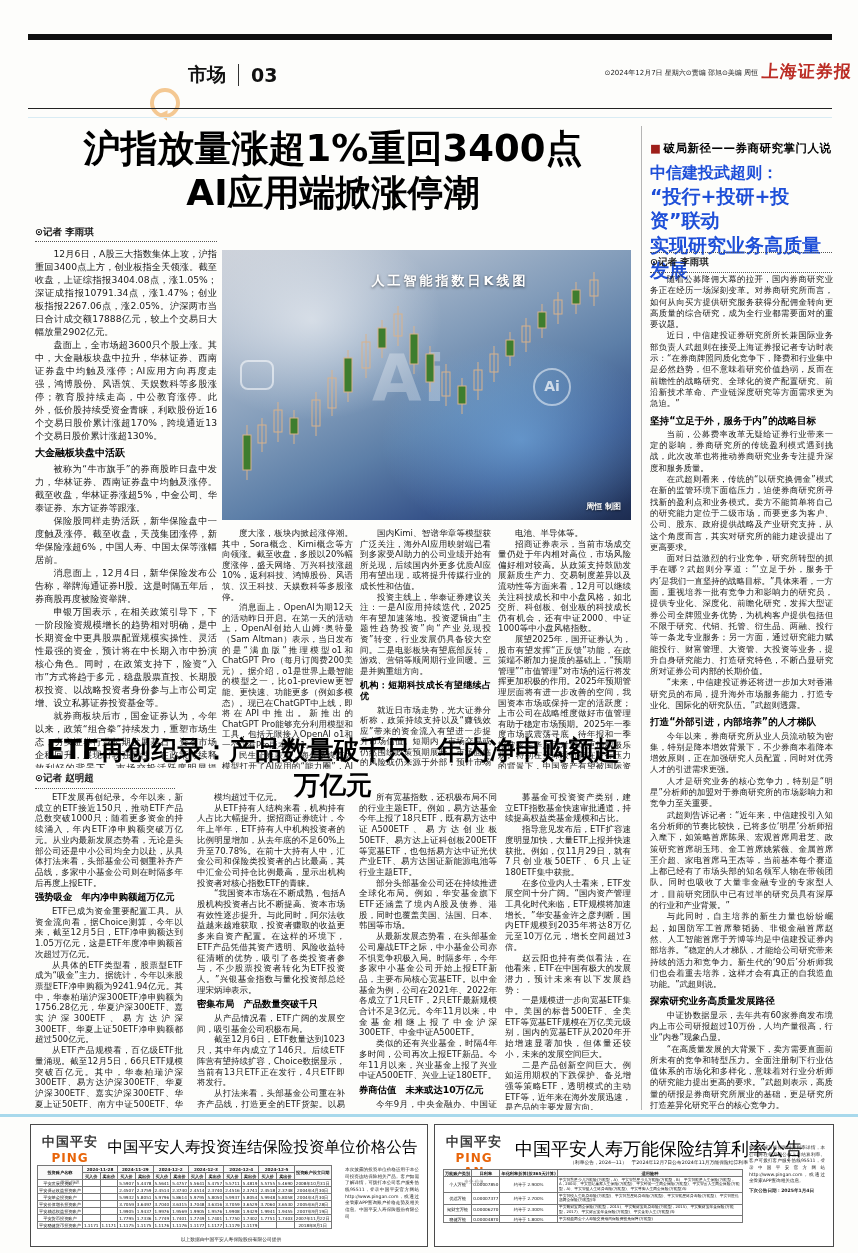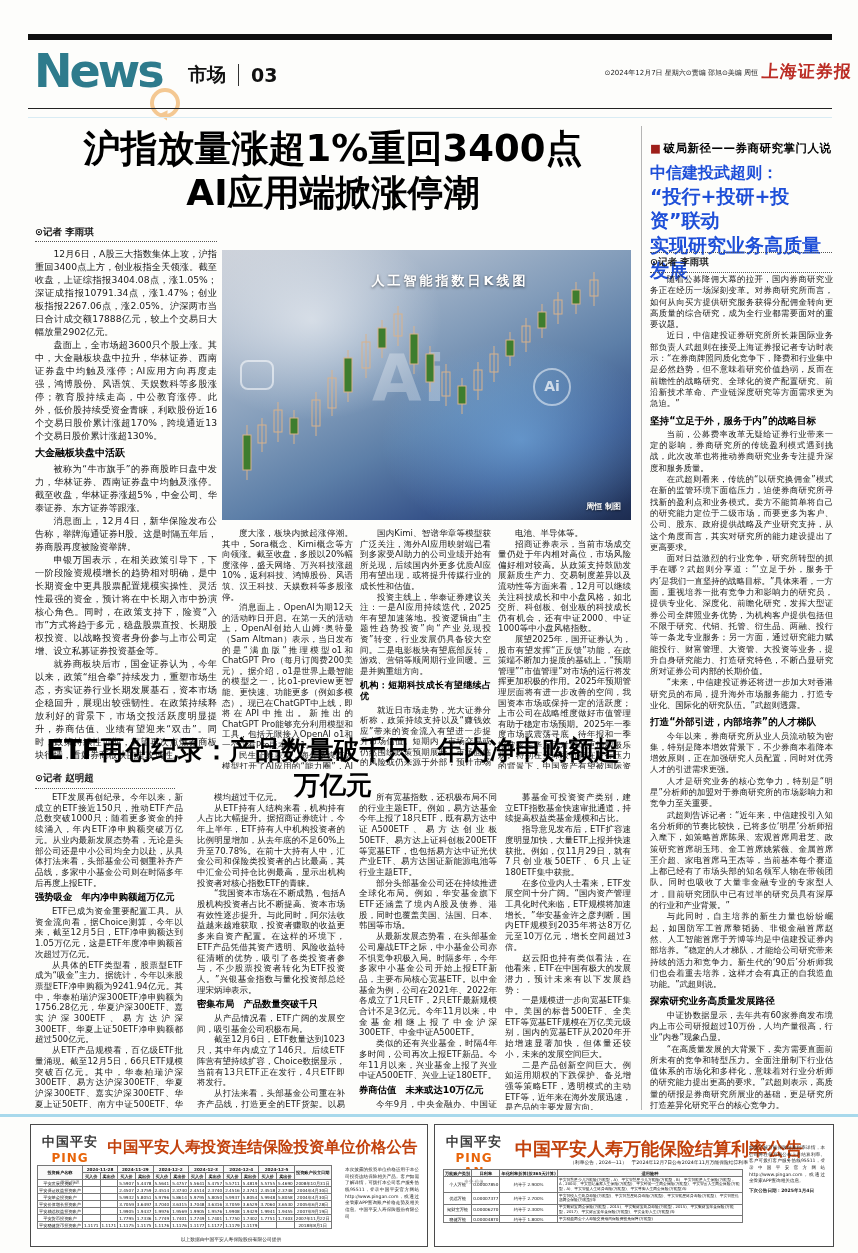--- a/index.html
+++ b/index.html
@@ -67,21 +67,21 @@
   .etf-c4{left:505px;width:126px;}
   
   .cyan-band{position:absolute;left:0px;top:1114px;width:858px;height:3px;background:#a8d9ec;}
   .ad-box{position:absolute;top:1124px;height:121px;border:1px solid #4a4a4a;background:#fff;}
   .box-left{left:30px;width:396px;}
   .box-right{left:434px;width:398px;}
   .pa-logo{position:absolute;left:8px;top:8px;width:62px;text-align:center;}
   .pa-logo .cn{font-size:13px;font-weight:bold;color:#3a3a3a;letter-spacing:1px;}
   .pa-logo .en{font-size:12px;font-weight:800;color:#e8650a;letter-spacing:1px;}
   .pa-logo .tag{font-size:4.5px;color:#888;}
-  .ad-title{position:absolute;left:74px;top:12px;font-weight:700;color:#c2410c;}
+  .ad-title{position:absolute;left:74px;top:12px;font-weight:400;color:#000000;}
   .box-left .ad-title{width:315px;font-size:15.5px;text-align:center;}
   .box-right .ad-title{width:300px;font-size:18px;text-align:center;}
   .ad-sub{position:absolute;left:74px;top:34px;width:300px;font-size:4.8px;color:#222;text-align:center;}
   .tiny-table{border-collapse:collapse;font-size:4.2px;color:#111;}
   .tiny-table th,.tiny-table td{border:0.5px solid #777;padding:0.5px 1px;text-align:center;font-weight:normal;white-space:nowrap;}
   .tiny-table th{font-weight:bold;background:#fafafa;}
   .tbl-left{position:absolute;left:6px;top:40px;width:302px;}
   .tbl-right{position:absolute;left:8px;top:44px;width:300px;}
   .tbl-right .tiny-table td:nth-child(4){text-align:left;white-space:normal;font-size:3.8px;line-height:1.25;}
   .ad-notes{position:absolute;font-size:4.6px;line-height:1.45;color:#222;text-align:justify;}
@@ -89,21 +89,20 @@
   .box-right .ad-notes{left:314px;top:20px;width:76px;}
   .ad-footer{position:absolute;left:60px;bottom:4px;width:280px;font-size:4.8px;color:#222;text-align:center;}
   .next-date{font-weight:bold;margin-top:3px;}
 </style>
 </head>
 <body>
 
 <div class="sheet">
 
   <div class="topbar"></div>
-  <div class="news-logo">News</div>
   <div class="bubble"></div>
   <div class="section-wrap">
     <span class="section-label">市场</span>
     <span class="section-divider"></span>
     <span class="page-number">03</span>
   </div>
   <div class="edition-info">⊙2024年12月7日 星期六⊙责编 邵旭⊙美编 周恒</div>
   <div class="masthead">上海证券报</div>
   <div class="header-rule"></div>
   <div class="header-rule2"></div>
@@ -113,20 +112,21 @@
     <span class="l2">AI应用端掀涨停潮</span>
   </div>
 
   <div class="col lead-col1">
     <div class="byline">⊙记者 李雨琪</div>
     <div>
         <p class="para">12月6日，A股三大指数集体上攻，沪指重回3400点上方，创业板指全天领涨。截至收盘，上证综指报3404.08点，涨1.05%；深证成指报10791.34点，涨1.47%；创业板指报2267.06点，涨2.05%。沪深两市当日合计成交额17888亿元，较上个交易日大幅放量2902亿元。</p>
         <p class="para">盘面上，全市场超3600只个股上涨。其中，大金融板块盘中拉升，华林证券、西南证券盘中均触及涨停；AI应用方向再度走强，鸿博股份、风语筑、天娱数科等多股涨停；教育股持续走高，中公教育涨停。此外，低价股持续受资金青睐，利欧股份近16个交易日股价累计涨超170%，跨境通近13个交易日股价累计涨超130%。</p>
         <h4 class="subhead">大金融板块盘中活跃</h4>
         <p class="para">被称为“牛市旗手”的券商股昨日盘中发力，华林证券、西南证券盘中均触及涨停。截至收盘，华林证券涨超5%，中金公司、华泰证券、东方证券等跟涨。</p>
+        <p class="para">保险股同样走势活跃，新华保险盘中一度触及涨停。截至收盘，天茂集团涨停，新华保险涨超6%，中国人寿、中国太保等涨幅居前。</p>
         <p class="para">消息面上，12月4日，新华保险发布公告称，举牌海通证券H股。这是时隔五年后，券商股再度被险资举牌。</p>
         <p class="para">申银万国表示，在相关政策引导下，下一阶段险资规模增长的趋势相对明确，是中长期资金中更具股票配置规模实操性、灵活性最强的资金，预计将在中长期入市中扮演核心角色。同时，在政策支持下，险资“入市”方式将趋于多元，稳盘股票直投、长期股权投资、以战略投资者身份参与上市公司定增、设立私募证券投资基金等。</p>
         <p class="para">就券商板块后市，国金证券认为，今年以来，政策“组合拳”持续发力，重塑市场生态，夯实证券行业长期发展基石，资本市场企稳回升，展现出较强韧性。在政策持续释放利好的背景下，市场交投活跃度明显提升，券商估值、业绩有望迎来“双击”。同时，政策持续性可期，有望再次点燃券商板块行情，看好券商板块的进攻属性。</p>
       </div>
   </div>
 
   <div class="photo">
     <div class="glow1"></div>
     <div class="glow2"></div>
     <div class="bot"></div>

